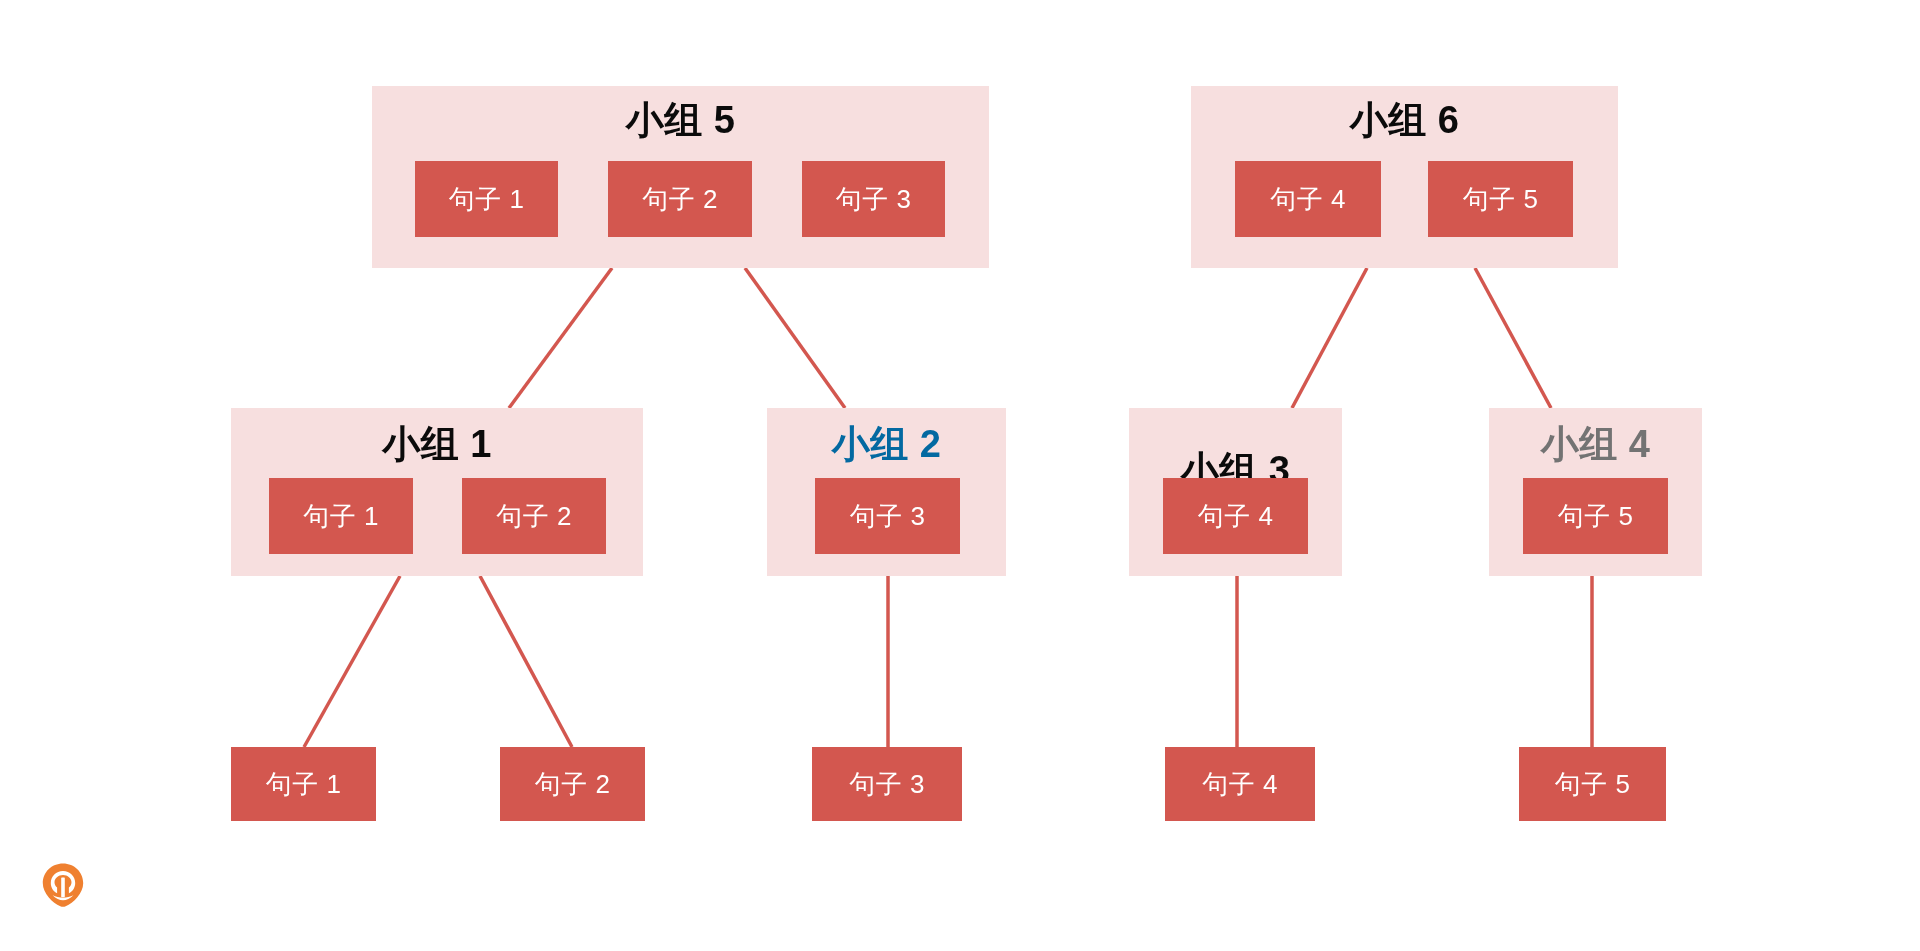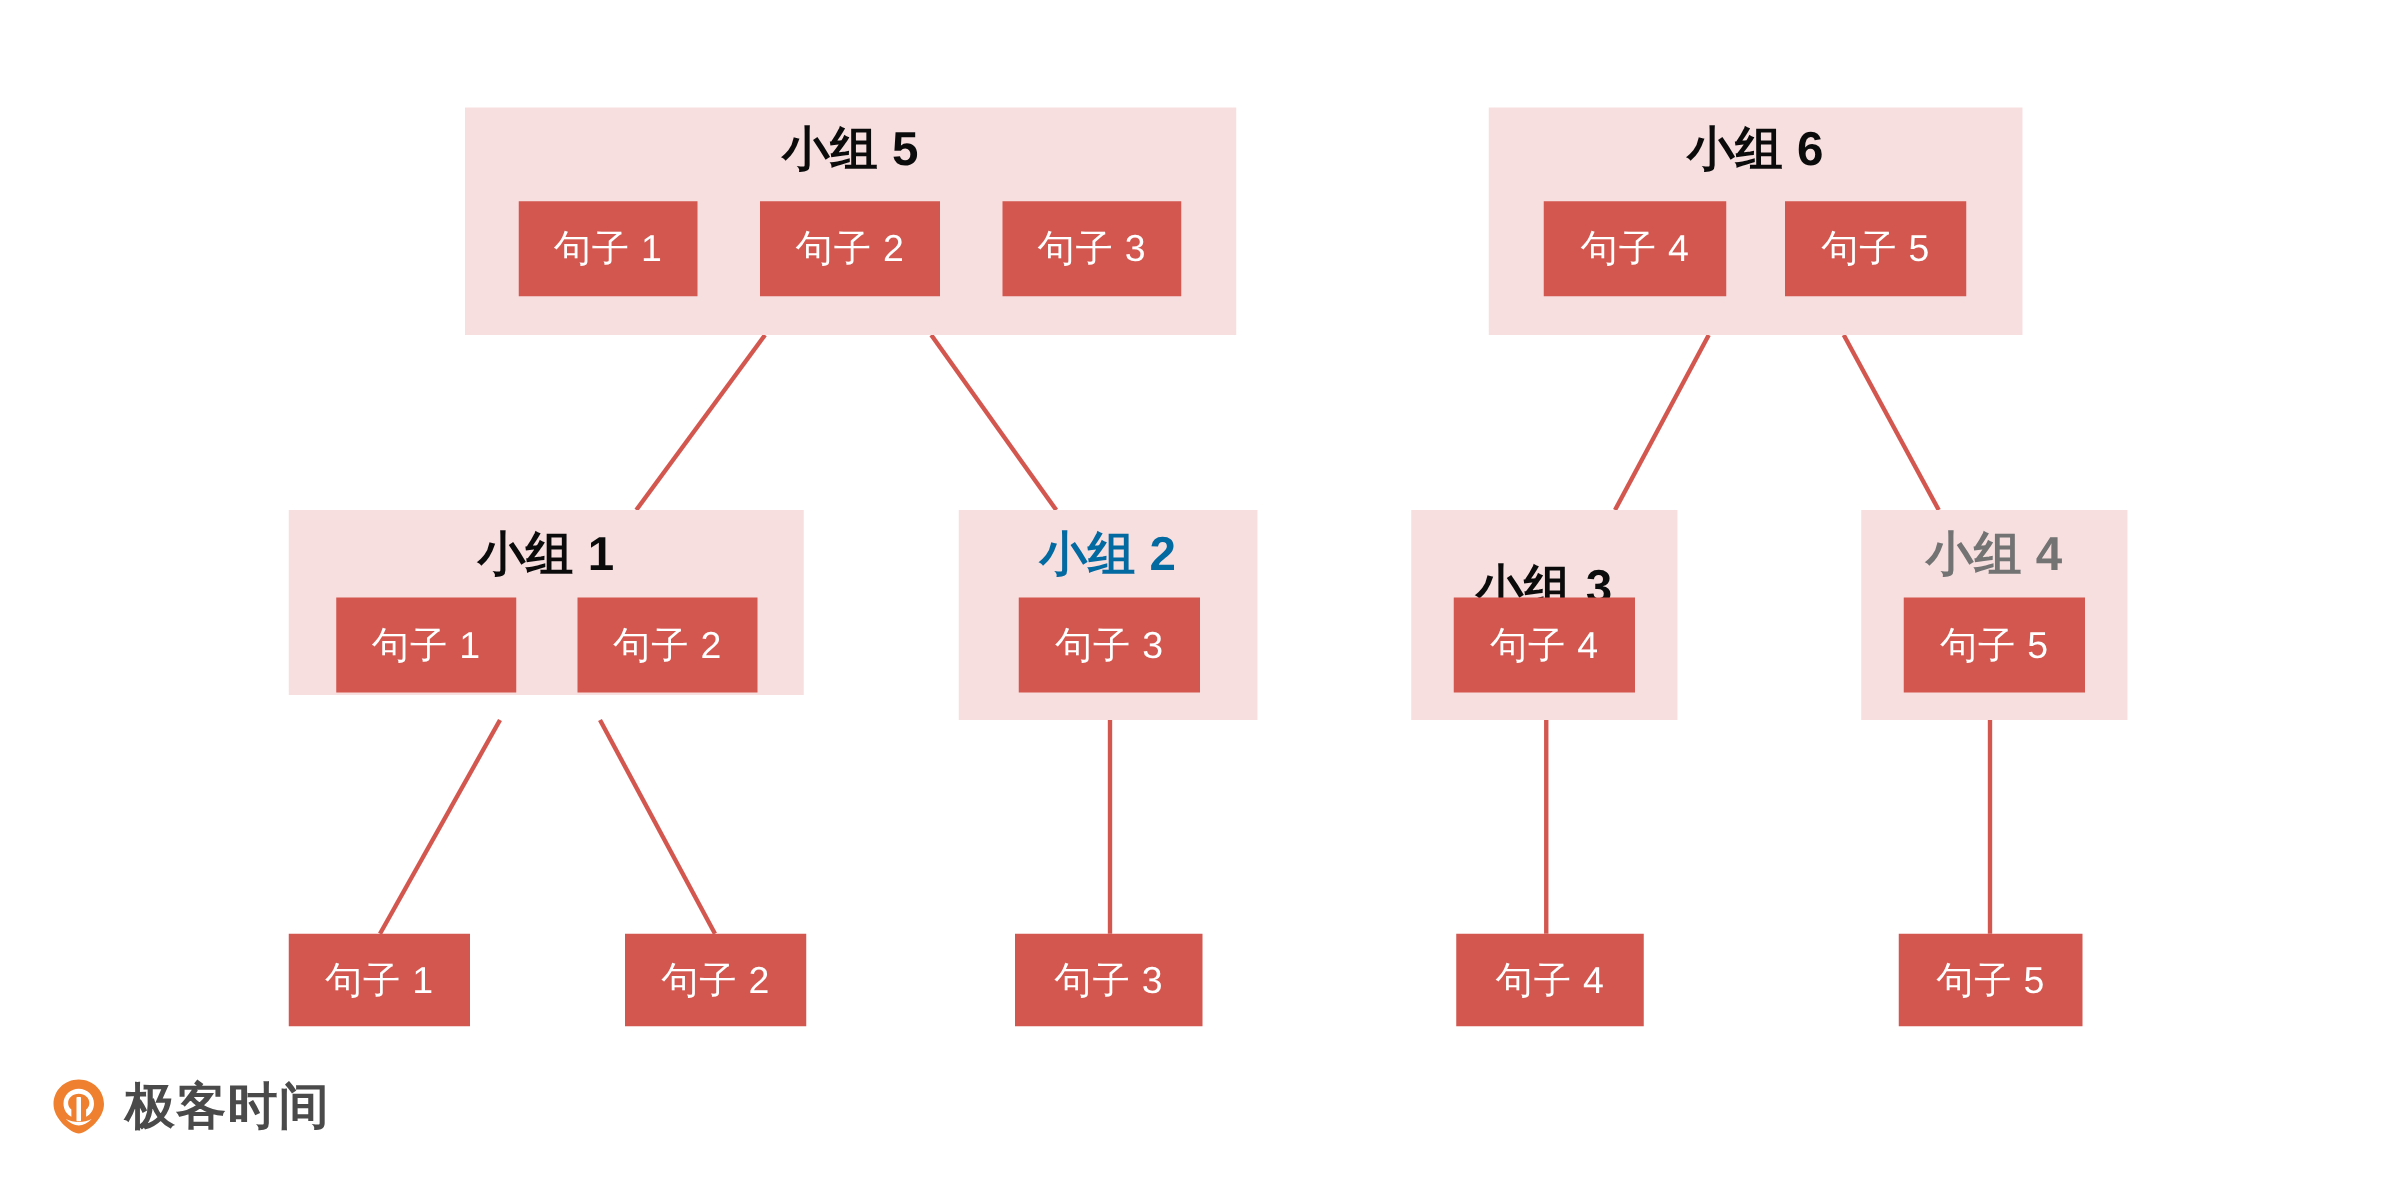--- a/index.html
+++ b/index.html
@@ -40,21 +40,21 @@
     font-size: 38px;
     line-height: 44px;
     font-weight: 700;
     letter-spacing: 0.5px;
     white-space: nowrap;
   }
   .leaf-chip {
     position: absolute;
     background: #d3574f;
     color: #ffffff;
-    font-size: 30px;
+    font-size: 26px;
     display: flex;
     align-items: center;
     justify-content: center;
     box-sizing: border-box;
     white-space: nowrap;
     letter-spacing: 0.5px;
   }
   
   #logo {
     position: absolute;
@@ -96,21 +96,21 @@
       <line x1="1592" y1="555" x2="1592" y2="747" stroke="#d3574f" stroke-width="3.5" stroke-linecap="butt"></line>
     </svg>
 
   <div id="groups-layer">
       <div class="group-box" style="left: 372px; top: 86px; width: 617px; height: 182px; background: rgb(247, 223, 223);">
         <div class="group-title" style="top: 12px; color: rgb(11, 11, 11);">小组 5</div>
       </div>
       <div class="group-box" style="left: 1191px; top: 86px; width: 427px; height: 182px; background: rgb(247, 223, 223); padding-left: 48px;">
         <div class="group-title" style="top: 12px; color: rgb(11, 11, 11);">小组 6</div>
       </div>
-      <div class="group-box" style="left: 231px; top: 408px; width: 412px; height: 148px; background: rgb(247, 223, 223);">
+      <div class="group-box" style="left: 231px; top: 408px; width: 412px; height: 168px; background: rgb(247, 223, 223);">
         <div class="group-title" style="top: 14px; color: rgb(11, 11, 11);">小组 1</div>
       </div>
       <div class="group-box" style="left: 767px; top: 408px; width: 239px; height: 168px; background: rgb(247, 223, 223);">
         <div class="group-title" style="top: 14px; color: #0369a1;">小组 2</div>
       </div>
       <div class="group-box" style="left: 1129px; top: 408px; width: 213px; height: 168px; background: rgb(247, 223, 223);">
         <div class="group-title" style="top: 14px; color: rgb(11, 11, 11); margin-top: 26px;">小组 3</div>
       </div>
       <div class="group-box" style="left: 1489px; top: 408px; width: 213px; height: 168px; background: rgb(247, 223, 223);">
         <div class="group-title" style="top: 14px; color: #737373;">小组 4</div>
@@ -127,21 +127,20 @@
 
   <div id="logo">
     <span id="logo-mark">
       <svg width="46" height="46" viewBox="0 0 46 46" xmlns="http://www.w3.org/2000/svg">
         <path d="M23 1.5 C11.6 1.5 2.8 10.2 2.8 21.2 C2.8 31.2 12.5 41.0 20.3 44.2 C21.9 44.9 24.1 44.9 25.7 44.2 C33.5 41.0 43.2 31.2 43.2 21.2 C43.2 10.2 34.4 1.5 23 1.5 Z" fill="#ef8030"></path>
         <path d="M23 9.0 C16.2 9.0 10.8 14.3 10.8 20.9 C10.8 25.4 13.3 29.3 17.1 31.3 L17.1 25.6 C15.5 24.3 14.5 22.4 14.5 20.3 C14.5 16.3 18.3 13.0 23 13.0 C27.7 13.0 31.5 16.3 31.5 20.3 C31.5 22.4 30.5 24.3 28.9 25.6 L28.9 31.3 C32.7 29.3 35.2 25.4 35.2 20.9 C35.2 14.3 29.8 9.0 23 9.0 Z" fill="#ffffff"></path>
         <rect x="21.2" y="15.5" width="3.6" height="19.5" rx="0.6" fill="#ffffff"></rect>
         <path d="M12.6 33.2 C16.0 36.6 19.4 38.3 23 38.3 C26.6 38.3 30.0 36.6 33.4 33.2 C30.2 34.8 26.8 35.6 23 35.6 C19.2 35.6 15.8 34.8 12.6 33.2 Z" fill="#ffffff"></path>
       </svg>
     </span>
-    <span id="logo-text">极客时间</span>
   </div>
 
 <div class="leaf-chip" style="left: 415px; top: 161px; width: 143px; height: 76px; background: rgb(211, 87, 79); color: rgb(255, 255, 255);">句子 1</div>
     <div class="leaf-chip" style="left: 608px; top: 161px; width: 144px; height: 76px; background: rgb(211, 87, 79); color: rgb(255, 255, 255);">句子 2</div>
     <div class="leaf-chip" style="left: 802px; top: 161px; width: 143px; height: 76px; background: rgb(211, 87, 79); color: rgb(255, 255, 255);">句子 3</div>
     <div class="leaf-chip" style="left: 1235px; top: 161px; width: 146px; height: 76px; background: rgb(211, 87, 79); color: rgb(255, 255, 255);">句子 4</div>
     <div class="leaf-chip" style="left: 1428px; top: 161px; width: 145px; height: 76px; background: rgb(211, 87, 79); color: rgb(255, 255, 255);">句子 5</div>
     <div class="leaf-chip" style="left: 269px; top: 478px; width: 144px; height: 76px; background: rgb(211, 87, 79); color: rgb(255, 255, 255);">句子 1</div>
     <div class="leaf-chip" style="left: 462px; top: 478px; width: 144px; height: 76px; background: rgb(211, 87, 79); color: rgb(255, 255, 255);">句子 2</div>
     <div class="leaf-chip" style="left: 815px; top: 478px; width: 145px; height: 76px; background: rgb(211, 87, 79); color: rgb(255, 255, 255);">句子 3</div>

